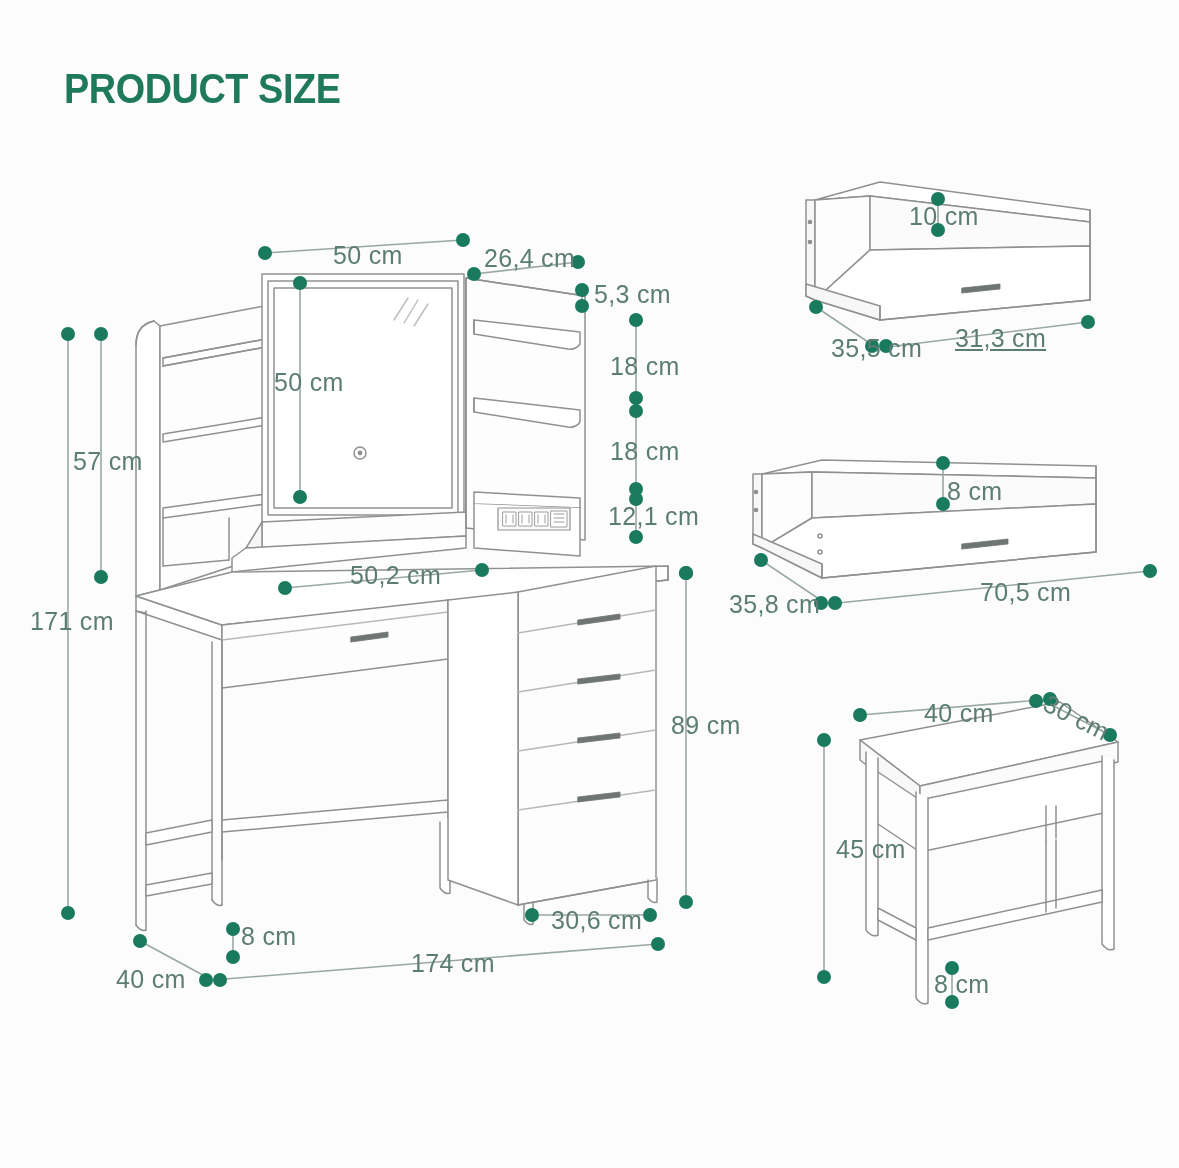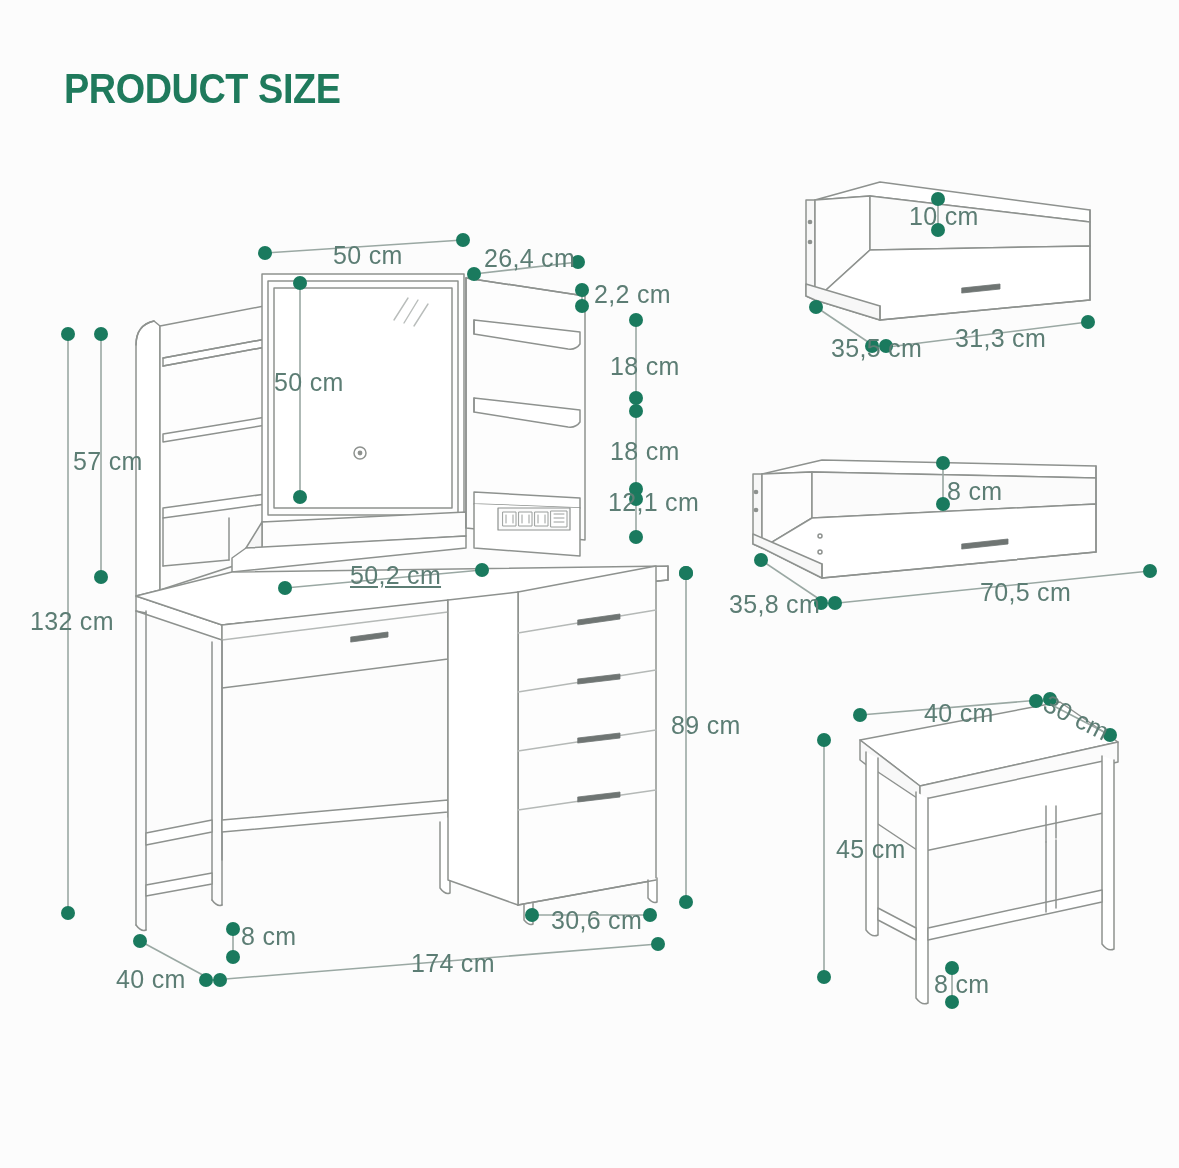--- a/index.html
+++ b/index.html
@@ -322,39 +322,39 @@
         <circle cx="824" cy="977" r="7"></circle>
       <circle cx="952" cy="968" r="7"></circle>
         <circle cx="952" cy="1002" r="7"></circle>
 
       <circle cx="686" cy="573" r="7"></circle>
     </g>
   </svg>
 
   <div class="title">PRODUCT SIZE</div>
 
-  <div class="dim" style="left:30px;top:607px;">132 cm</div>
+  <div class="dim" style="left:30px;top:607px;">171 cm</div>
   <div class="dim" style="left:73px;top:447px;">57 cm</div>
   <div class="dim" style="left:333px;top:241px;">50 cm</div>
   <div class="dim" style="left:274px;top:368px;">50 cm</div>
   <div class="dim" style="left:484px;top:244px;text-align:center;">26,4 cm</div>
-  <div class="dim" style="left:594px;top:280px;">2,2 cm</div>
+  <div class="dim" style="left:594px;top:280px;">5,3 cm</div>
   <div class="dim" style="left:610px;top:352px;">18 cm</div>
   <div class="dim" style="left:610px;top:437px;">18 cm</div>
-  <div class="dim" style="left:608px;top:488px;text-align:center;">12,1 cm</div>
-  <div class="dim" style="left:350px;top:561px;text-decoration:underline;">50,2 cm</div>
+  <div class="dim" style="left:608px;top:502px;text-align:center;">12,1 cm</div>
+  <div class="dim" style="left:350px;top:561px;">50,2 cm</div>
   <div class="dim" style="left:671px;top:711px;">89 cm</div>
   <div class="dim" style="left:551px;top:906px;">30,6 cm</div>
   <div class="dim" style="left:241px;top:922px;">8 cm</div>
   <div class="dim" style="left:116px;top:965px;">40 cm</div>
   <div class="dim" style="left:411px;top:949px;">174 cm</div>
 
   <div class="dim" style="left:909px;top:202px;">10 cm</div>
   <div class="dim" style="left:783px;top:334px;margin-left:48px;">35,5 cm</div>
-  <div class="dim" style="left:955px;top:324px;">31,3 cm</div>
+  <div class="dim" style="left:955px;top:324px;text-decoration:underline;">31,3 cm</div>
 
   <div class="dim" style="left:947px;top:477px;">8 cm</div>
   <div class="dim" style="left:729px;top:590px;">35,8 cm</div>
   <div class="dim" style="left:980px;top:578px;">70,5 cm</div>
 
   <div class="dim" style="left:924px;top:699px;">40 cm</div>
   <div class="dim" style="left:1052px;top:689px;transform:rotate(27deg);transform-origin:left top;">30 cm</div>
   <div class="dim" style="left:800px;top:835px;margin-left:36px;">45 cm</div>
   <div class="dim" style="left:934px;top:970px;">8 cm</div>
 

